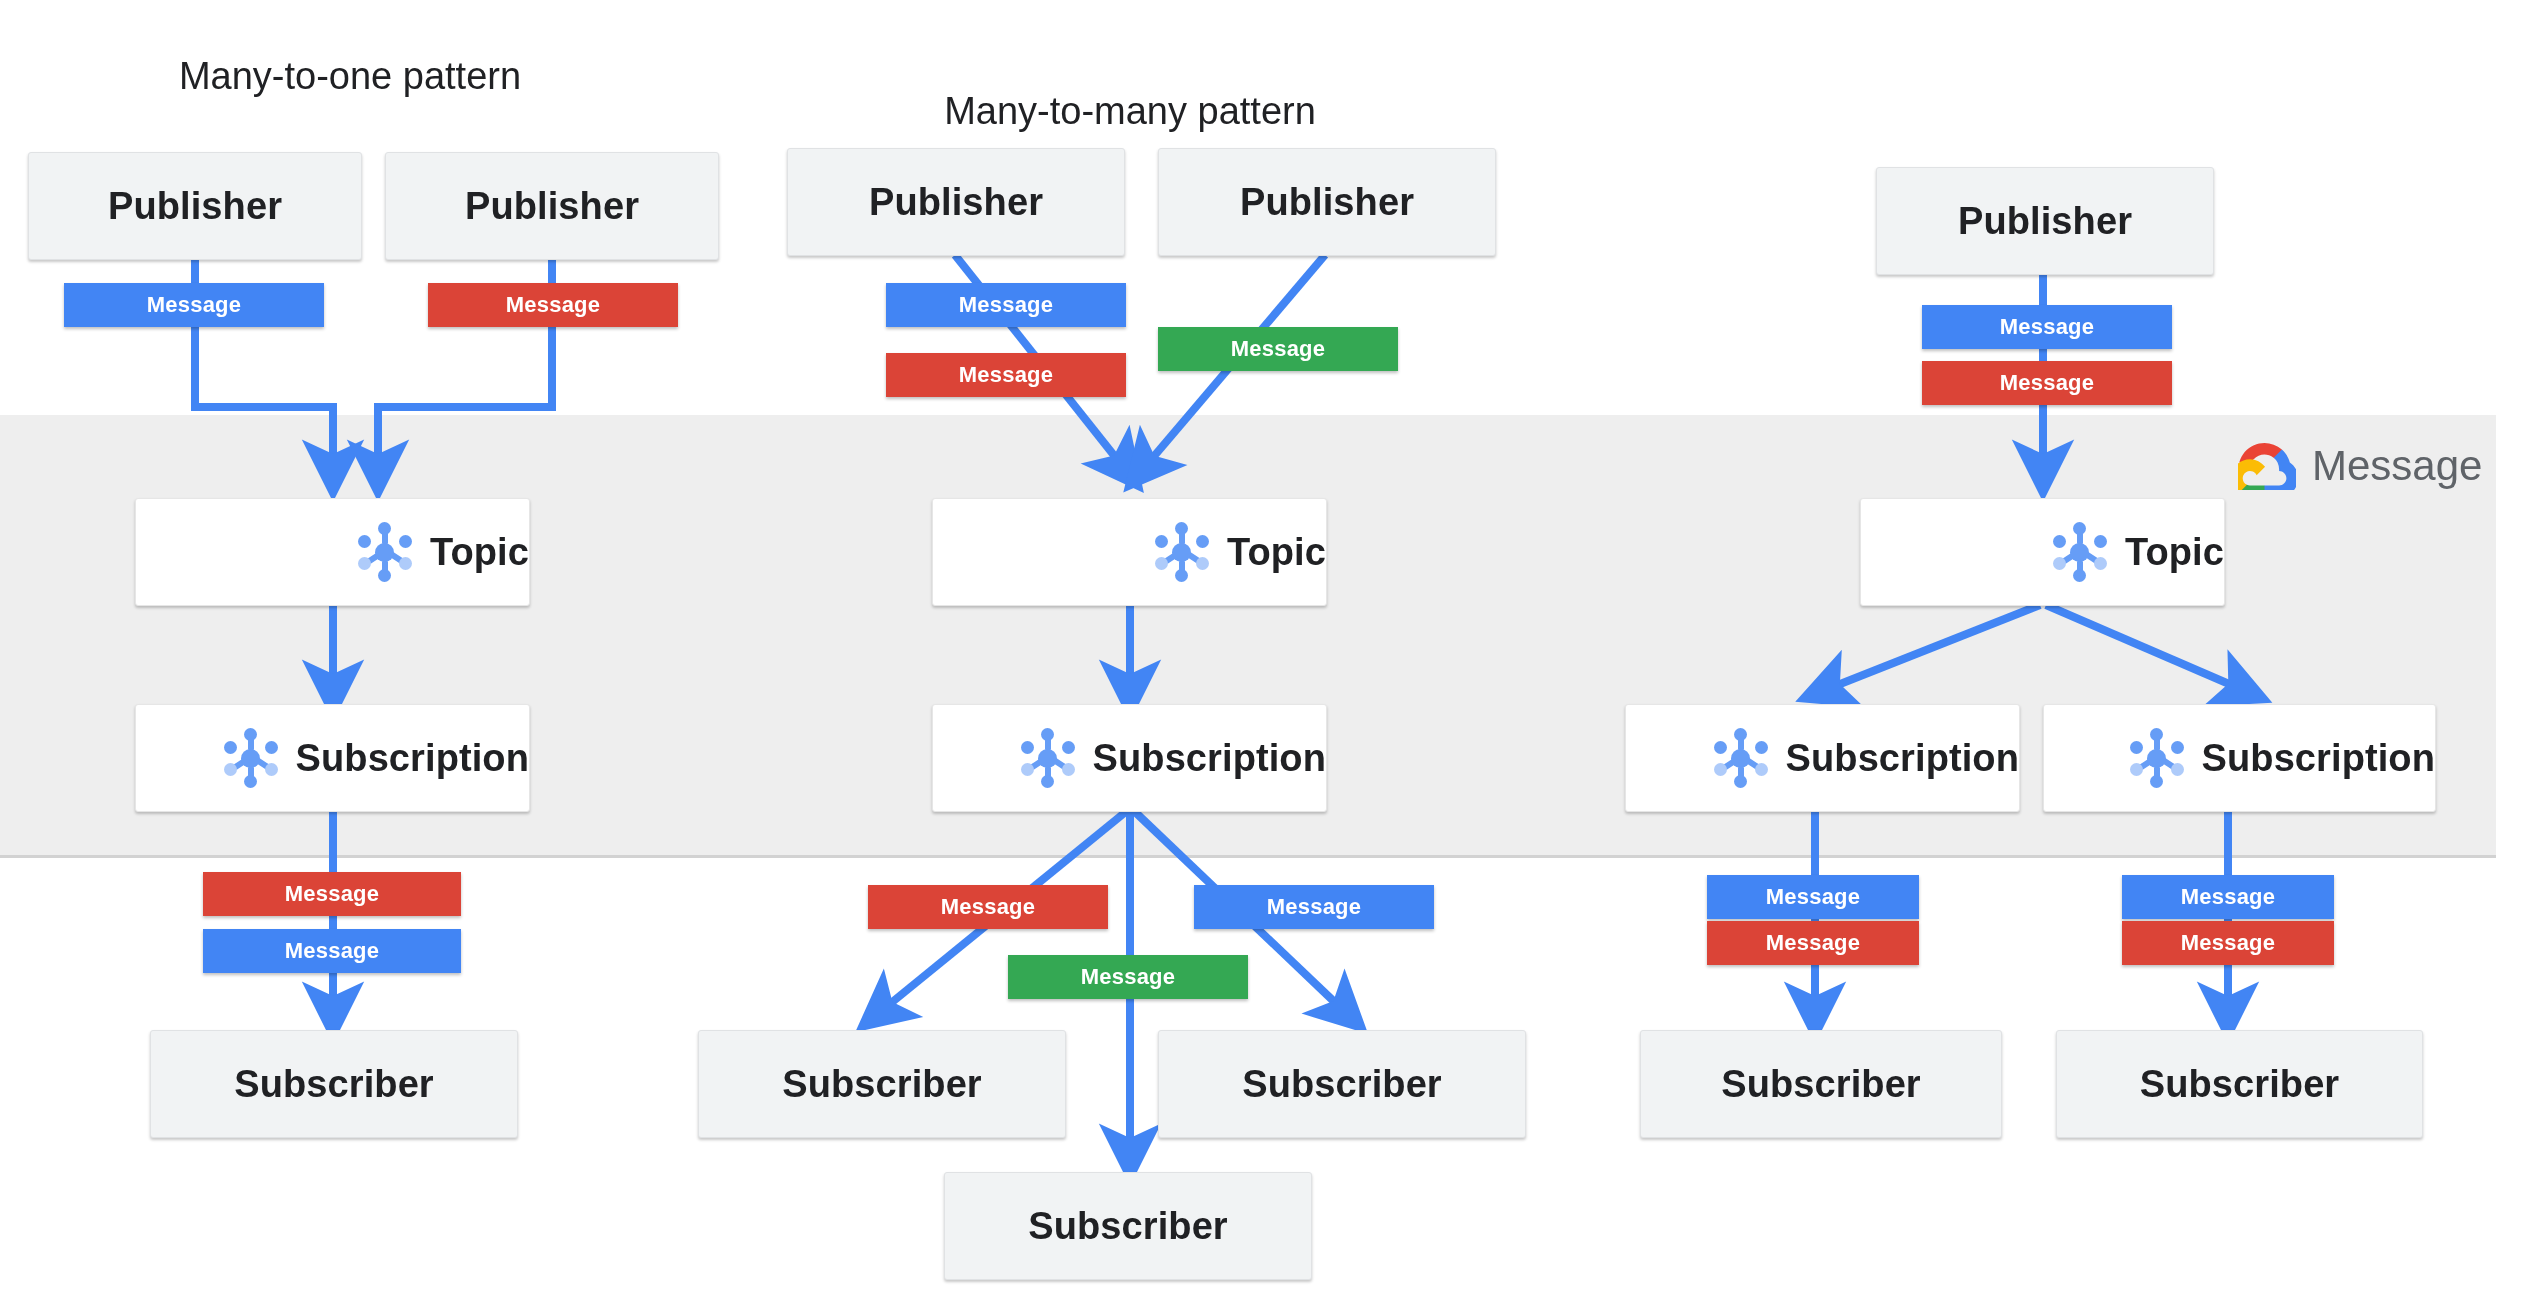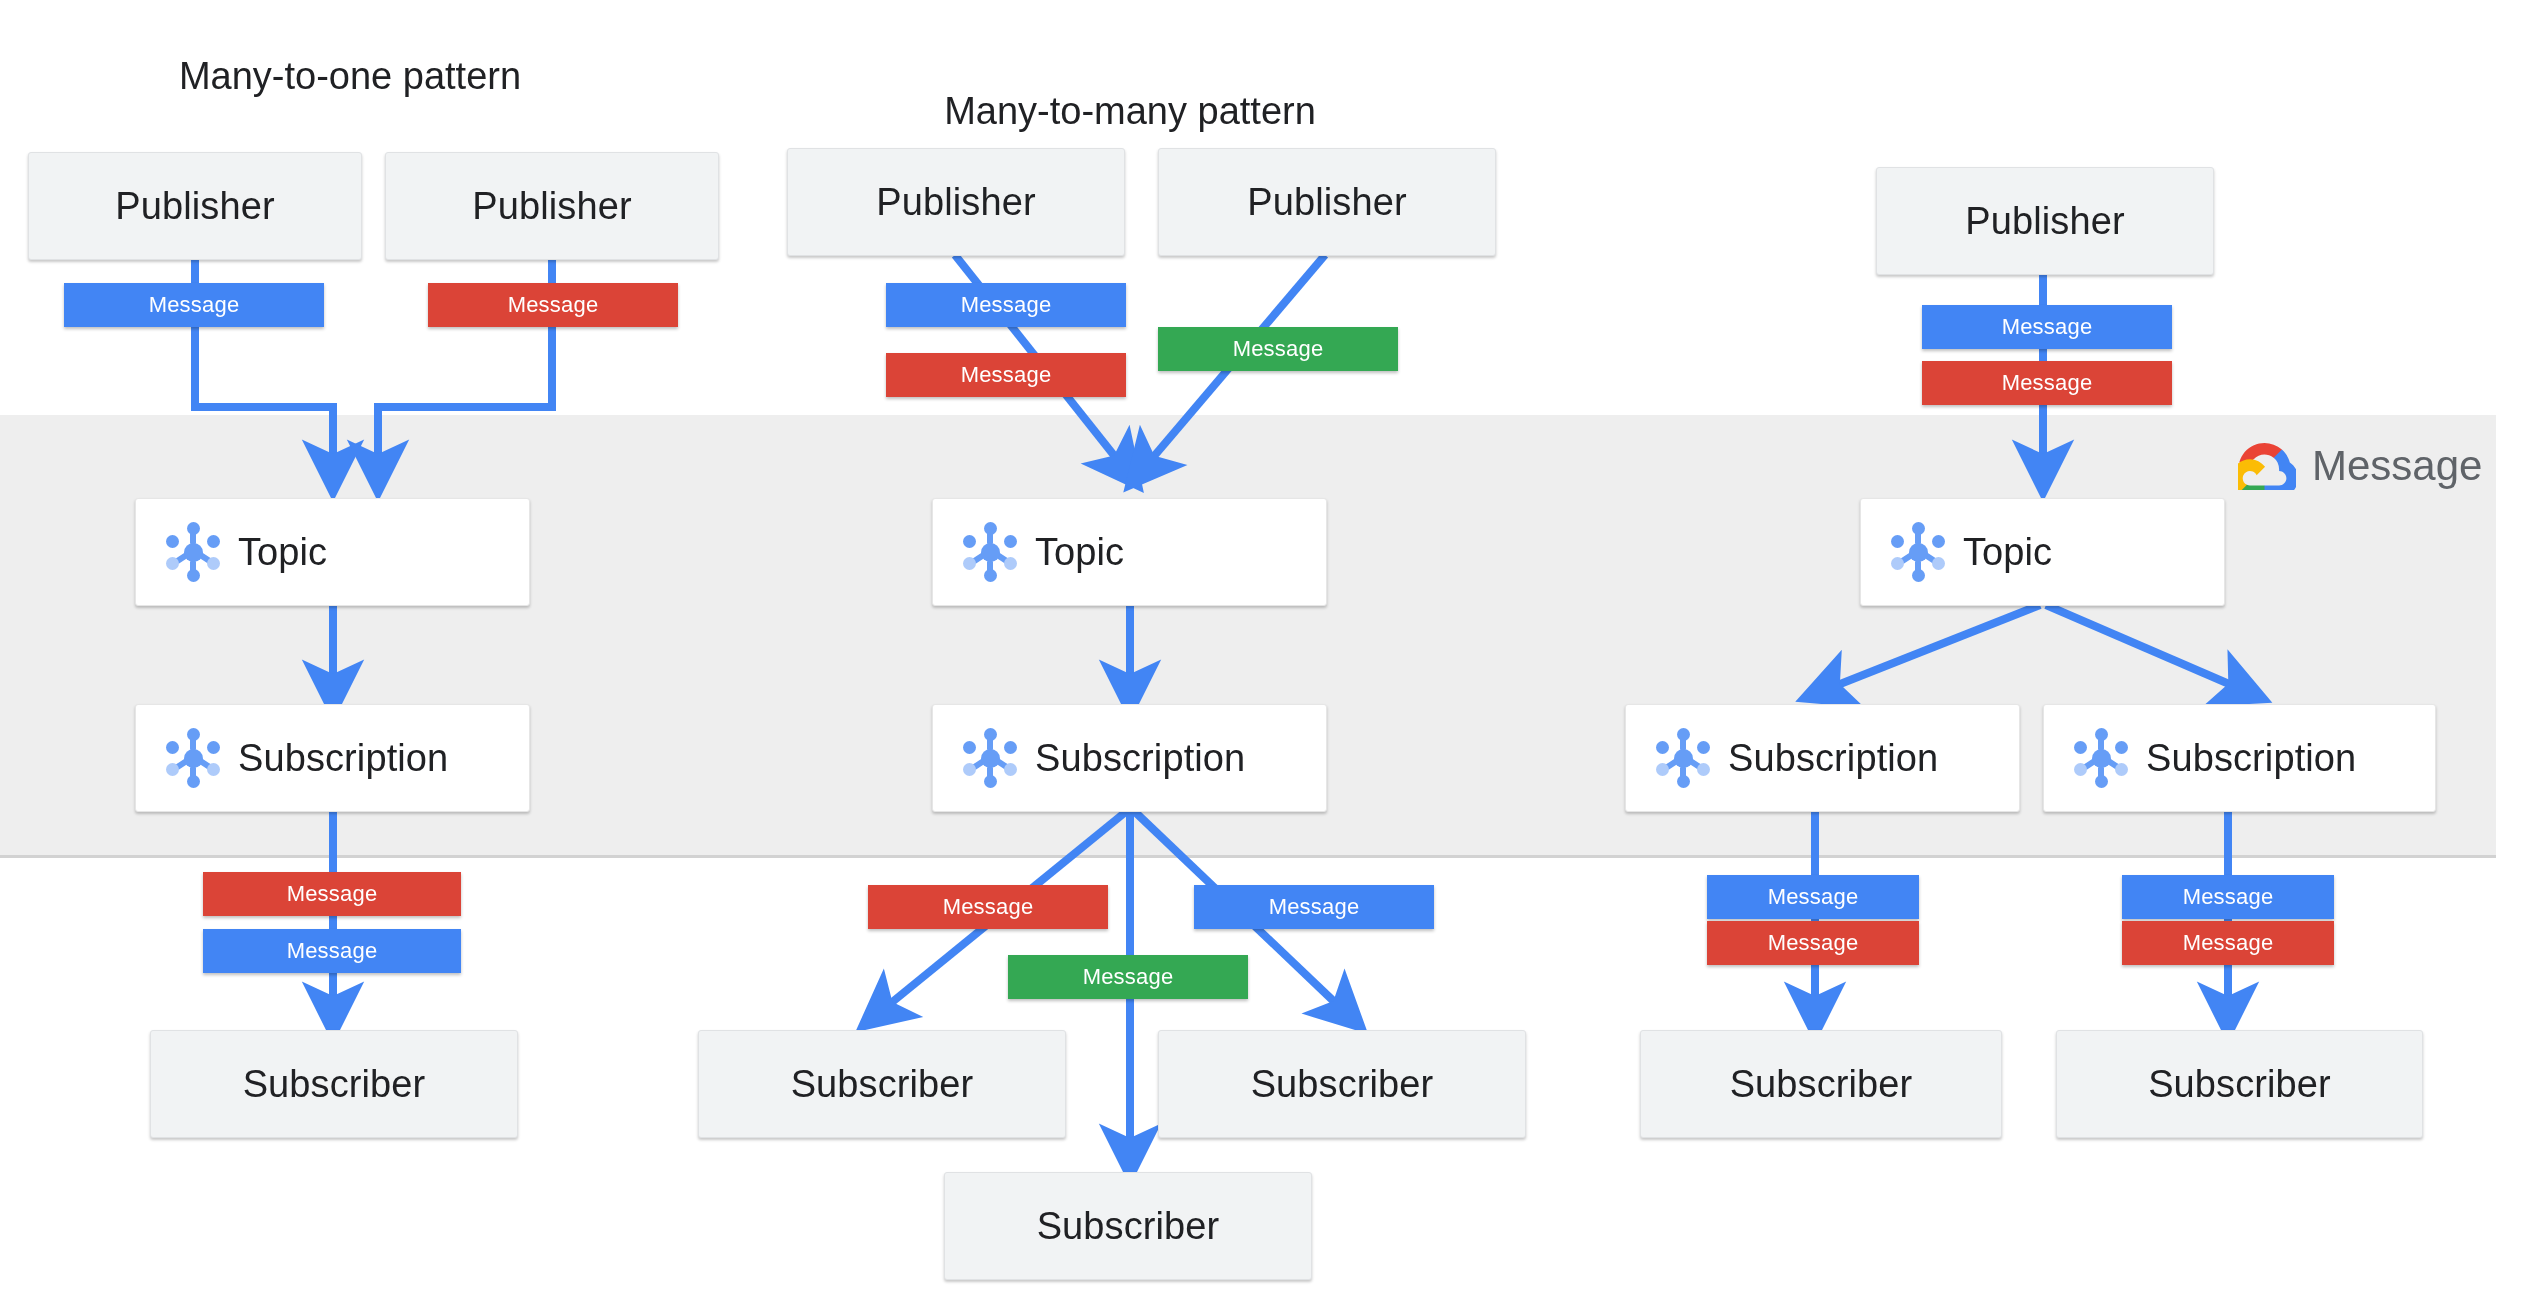--- a/index.html
+++ b/index.html
@@ -38,21 +38,21 @@
     letter-spacing:.1px;
     white-space:nowrap;
   }
   .node.endpoint{                
     background:#f1f3f4;
     border:1px solid #e0e2e4;
   }
   .node.pubsub{                  
     background:#ffffff;
     border:1px solid #e6e6e6;
-    justify-content:flex-start;
+    justify-content:flex-end;
   }
   .node.pubsub .label{margin-left:14px;}
 
   
   .ps-icon{
     position:relative;
     width:62px;height:62px;
     flex:0 0 62px;
     margin-left:26px;
   }
@@ -112,21 +112,21 @@
   }
 
   
   .wires{
     position:absolute;
     left:0;top:0;
     width:2538px;height:1305px;
     pointer-events:none;
   }
   .wires.under{z-index:1;}
-  .node,.msg{z-index:4;}
+  .node,.msg{z-index:4;font-weight:bold;}
   .msg{z-index:5;}
   .cloud-band{z-index:0;}
 
   
   .gc-logo{
     position:absolute;
     display:flex;
     align-items:center;
     gap:16px;
     z-index:6;

